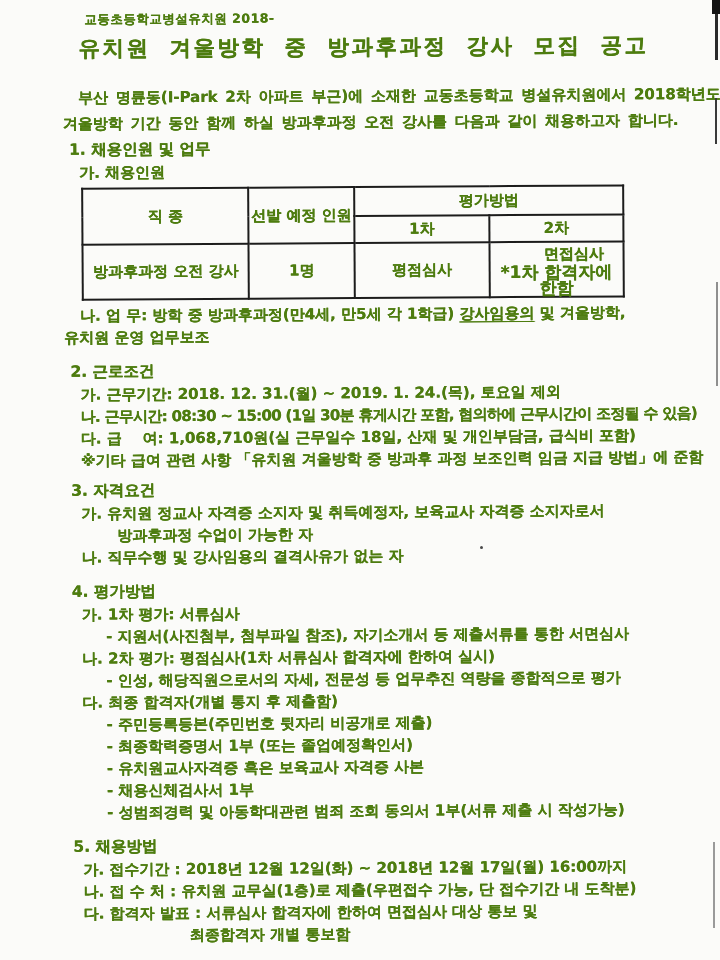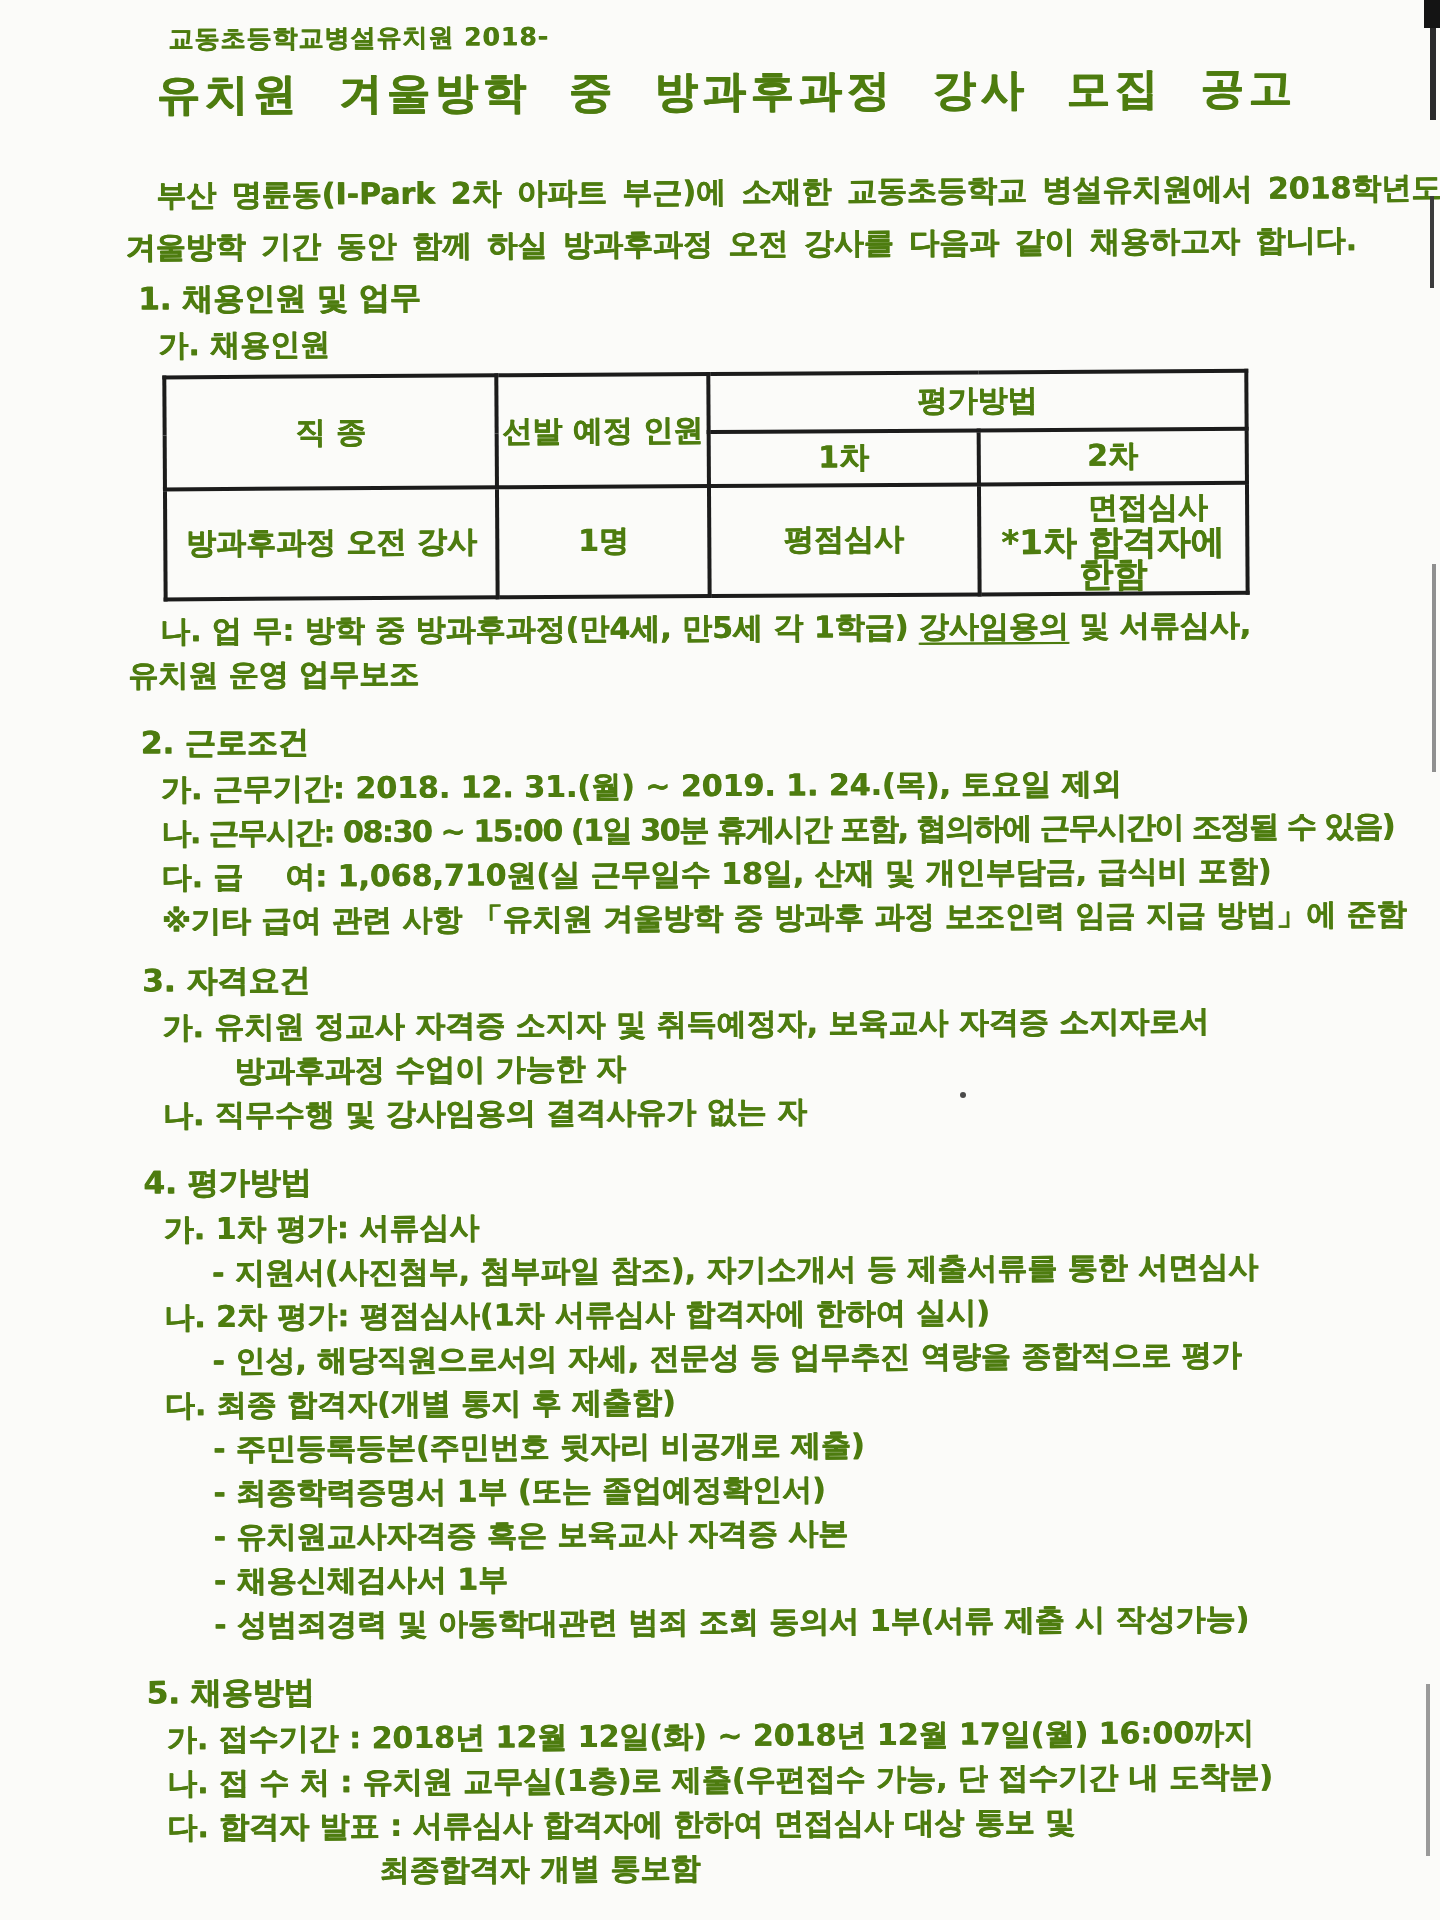--- a/index.html
+++ b/index.html
@@ -109,21 +109,21 @@
         <td class="dr">1명</td>
         <td class="dr">평점심사</td>
         <td class="dr">
           <div class="eval2-main">면접심사</div>
           <div class="eval2-note">*1차 합격자에 한함</div>
         </td>
       </tr>
     </tbody>
       </table>
 
-    <div class="line item s1-b"><span>나. 업 무: 방학 중 방과후과정(만4세, 만5세 각 1학급) </span><span class="u">강사임용의</span><span> 및 서류심사,</span></div>
+    <div class="line item s1-b"><span>나. 업 무: 방학 중 방과후과정(만4세, 만5세 각 1학급) </span><span class="u">강사임용의</span><span> 및 겨울방학,</span></div>
     <div class="line">유치원 운영 업무보조</div>
 
     <div class="line sec-heading s2-head">2. 근로조건</div>
     <div class="grp">
       <div class="line item">가. 근무기간: 2018. 12. 31.(월) ~ 2019. 1. 24.(목), 토요일 제외</div>
       <div class="line item squeeze">나. 근무시간: 08:30 ~ 15:00 (1일 30분 휴게시간 포함, 협의하에 근무시간이 조정될 수 있음)</div>
       <div class="line item">다. 급    여: 1,068,710원(실 근무일수 18일, 산재 및 개인부담금, 급식비 포함)</div>
       <div class="line item">※기타 급여 관련 사항 「유치원 겨울방학 중 방과후 과정 보조인력 임금 지급 방법」에 준함</div>
     </div>
 

